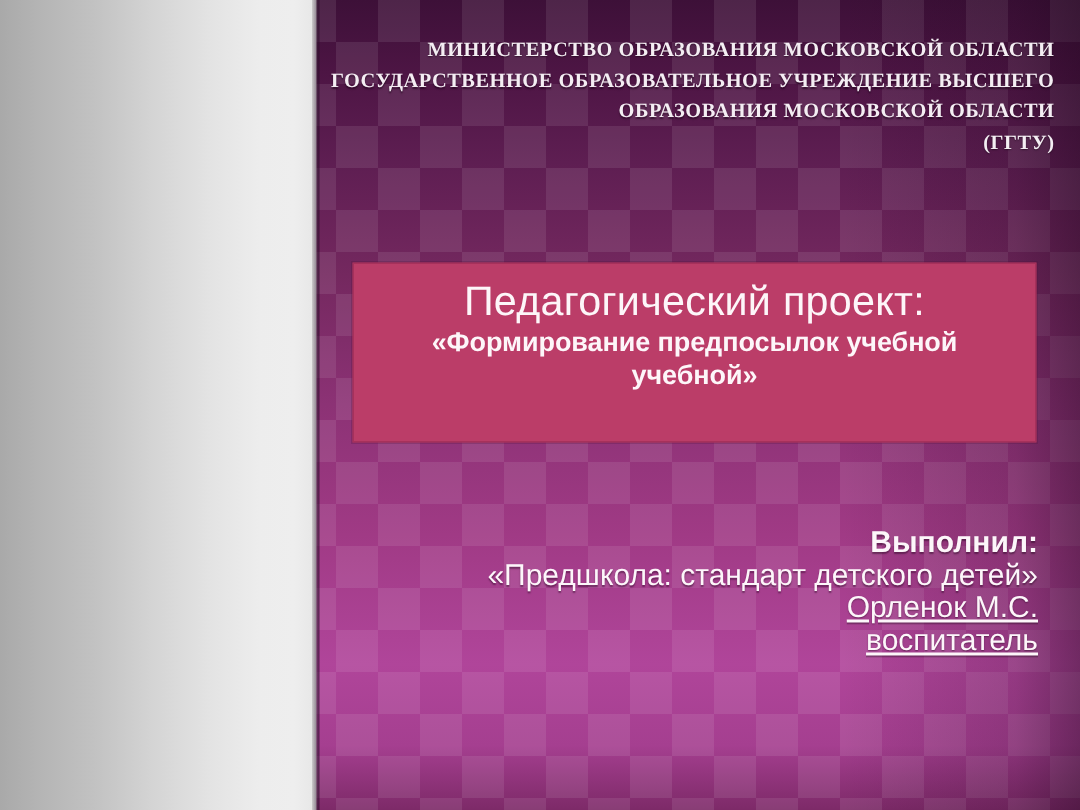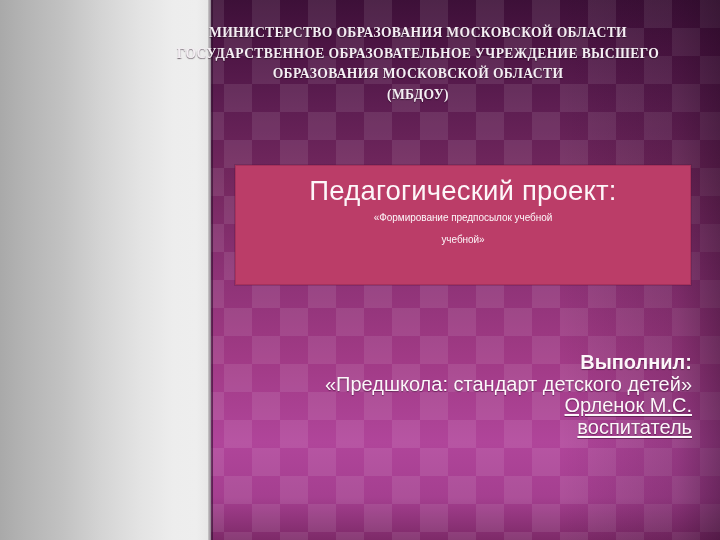--- a/index.html
+++ b/index.html
@@ -72,59 +72,59 @@
     width: 5px; height: 540px;
     background: linear-gradient(to right, rgba(120,120,120,.25), rgba(40,8,38,.65));
   }
 
   
   #header {
     position: absolute;
     left: 133px;
     top: 23px;
     width: 570px;
-    text-align: center;
+    text-align: right;
     font-family: "Liberation Serif", serif;
     font-weight: bold;
     font-size: 13.6px;
     line-height: 20.5px;
     letter-spacing: .35px;
     color: #f4eef3;
     text-shadow: 0 1px 1px rgba(20,0,18,.55);
   }
   #header .hline { white-space: nowrap; }
   #header .wide { letter-spacing: .1px; }
 
   
   #title-box {
     position: absolute;
     left: 235px;
-    top: 165px;
+    top: 175px;
     width: 456px;
     height: 120px;
     background: #bb3d68;
     box-sizing: border-box;
     border: 1px solid rgba(150,40,80,.55);
     box-shadow: 0 0 0 1px rgba(80,15,55,.25);
     overflow: hidden;
   }
   #title-main {
     margin: 9px 8px 0 8px;
     text-align: center;
     font-size: 27.5px;
     font-weight: 300;
     line-height: 31px;
     color: #fdf6f9;
     letter-spacing: .2px;
   }
   #title-sub {
     margin: 1px 10px 0 10px;
     text-align: center;
-    font-size: 10px;
-    font-weight: normal;
+    font-size: 18px;
+    font-weight: bold;
     line-height: 22px;
     color: #fdf6f9;
     letter-spacing: -.05px;
   }
 
   
   #author {
     position: absolute;
     right: 28px;
     top: 352px;
@@ -147,21 +147,21 @@
   <div class="bg-purple"></div>
   <div class="bg-diamonds"></div>
   <div class="bg-vignette"></div>
   <div class="bg-gray-strip"></div>
   <div class="bg-gray-edge"></div>
 
   <div id="header">
     <div class="hline">МИНИСТЕРСТВО  ОБРАЗОВАНИЯ  МОСКОВСКОЙ  ОБЛАСТИ</div>
     <div class="hline">ГОСУДАРСТВЕННОЕ  ОБРАЗОВАТЕЛЬНОЕ  УЧРЕЖДЕНИЕ ВЫСШЕГО</div>
     <div class="hline">ОБРАЗОВАНИЯ  МОСКОВСКОЙ  ОБЛАСТИ</div>
-    <div class="hline">(МБДОУ)</div>
+    <div class="hline">(ГГТУ)</div>
   </div>
 
   <div id="title-box">
     <div id="title-main">Педагогический проект:</div>
     <div id="title-sub">
       <div>«Формирование предпосылок учебной</div>
       <div>учебной»</div>
     </div>
   </div>
 

